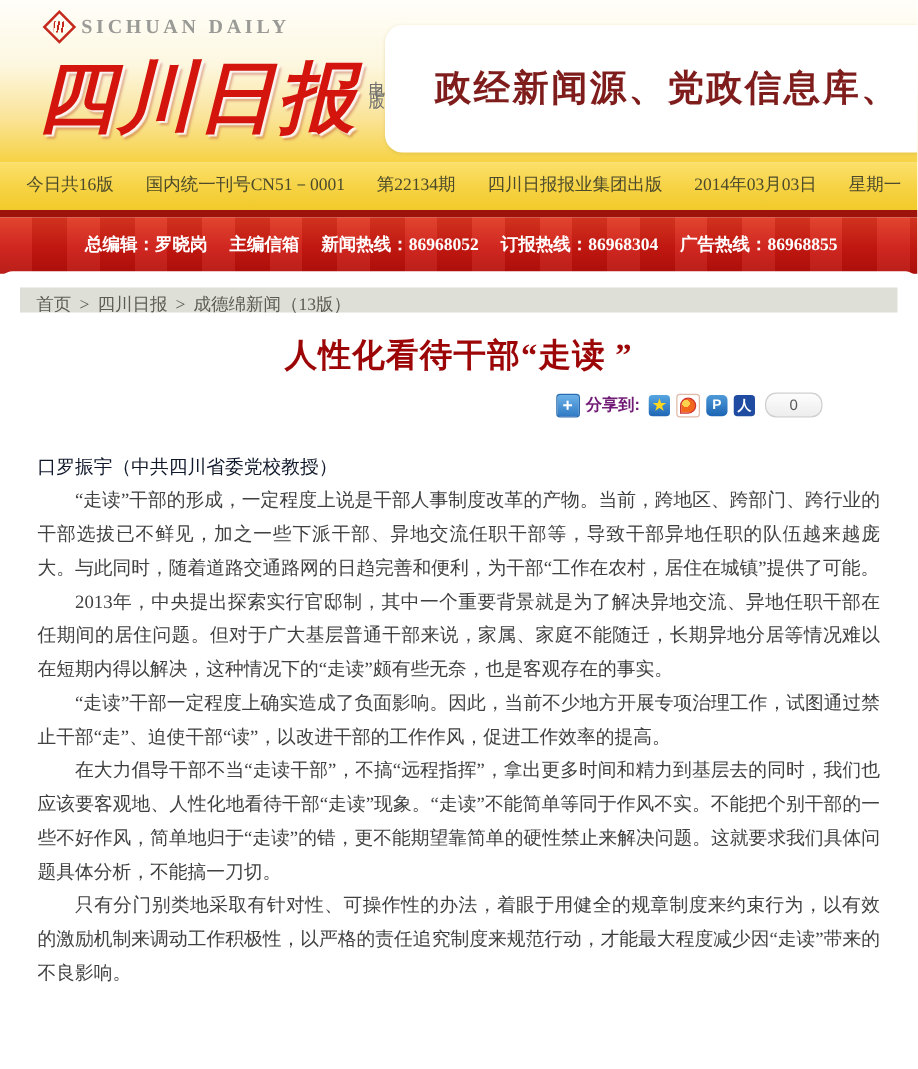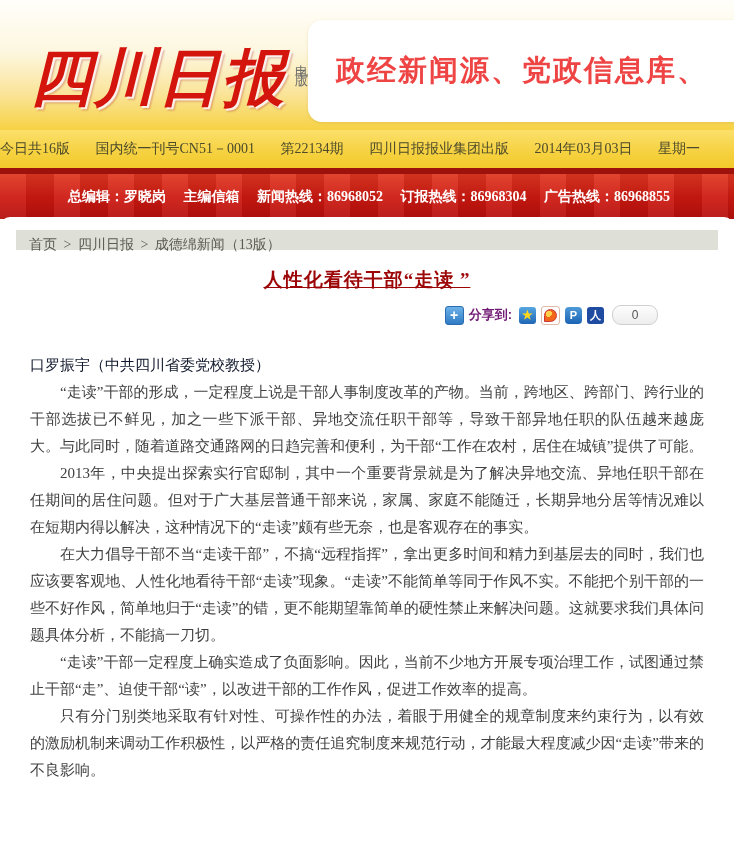--- a/index.html
+++ b/index.html
@@ -37,27 +37,27 @@
   .edition{
     position:absolute;left:258px;top:42px;writing-mode:vertical-rl;
     font-size:13px;color:#6f6f6f;letter-spacing:5px;height:74px;
   }
   .slogan-card{
     position:absolute;right:-26px;top:20px;width:452px;height:102px;
     background:#ffffff;border-radius:14px;display:flex;align-items:center;
     box-shadow:0 1px 3px rgba(180,150,40,.25);
   }
   .slogan{
-    padding-left:28px;font-size:29px;font-weight:bold;color:#ef4444;
+    padding-left:40px;font-size:29px;font-weight:bold;color:#7f1d1d;
     letter-spacing:2px;white-space:nowrap;
     text-shadow:1px 1px 0 #fff;
   }
   
   .info-band{
-    height:38px;line-height:38px;padding-left:0;
+    height:38px;line-height:38px;padding-left:21px;
     background:linear-gradient(180deg,#fbe06a 0%,#f6d243 55%,#f2ca2a 100%);
     font-family:"Liberation Serif",serif;font-size:14px;color:#4c4a2a;
     white-space:nowrap;
   }
   .info-band span{margin-right:22px;}
   .red-line{height:6px;background:#9e120c;}
   
   .editor-bar{
     height:45px;line-height:45px;text-align:center;padding-right:10px;
     background:
@@ -71,21 +71,21 @@
   .page-body{background:#fff;border-radius:10px 10px 0 0;margin-top:-2px;position:relative;padding-top:13px;}
   .breadcrumb{
     margin:0 16px;height:20px;line-height:30px;background:#dedfd6;
     padding-left:13px;font-family:"Liberation Serif",serif;font-size:14px;color:#5b5b52;
   }
   .breadcrumb a{color:#5b5b52;text-decoration:none;cursor:pointer;}
   .breadcrumb .sep{margin:0 3px;}
   .article{padding:0 30px;}
   .title{
     margin-top:17px;text-align:center;font-family:"Liberation Serif",serif;
-    font-size:19px;font-weight:bold;color:#9c0607;letter-spacing:1px;text-decoration:underline;
+    font-size:26px;font-weight:bold;color:#9c0607;letter-spacing:1px;
   }
   .share-row{
     display:flex;align-items:center;justify-content:flex-end;
     margin:12px 46px 0 0;gap:5px;height:20px;
   }
   .share-label{font-size:13px;color:#701a75;margin-right:2px;font-weight:bold;}
   .sicon{
     width:17px;height:17px;border-radius:3px;display:inline-flex;
     align-items:center;justify-content:center;font-size:11px;font-weight:bold;
     color:#fff;cursor:pointer;flex:none;
@@ -112,20 +112,26 @@
   .article p{
     margin:0;text-indent:2em;font-family:"Liberation Serif",serif;
     font-size:15px;color:#404040;line-height:27px;text-align:justify;
   }
 </style>
 </head>
 <body>
 
 <div class="header">
   <div class="logo-block">
+    <div class="logo-top">
+      <span class="diamond">
+          <i></i>
+        </span>
+      <span class="brand-en">SICHUAN DAILY</span>
+    </div>
     <div class="brand-cn">四川日报</div>
     <div class="edition">电子版</div>
   </div>
   <div class="slogan-card">
     <span class="slogan">政经新闻源、党政信息库、</span>
   </div>
 </div>
 
 <div class="info-band">
   <span>今日共16版</span>
@@ -167,17 +173,17 @@
         </span>
       <span class="sicon ic-pengyou">P</span>
       <span class="sicon ic-renren">人</span>
       <span class="count-bubble">0</span>
     </div>
 
     <div class="byline">口罗振宇（中共四川省委党校教授）</div>
 
     <p>“走读”干部的形成，一定程度上说是干部人事制度改革的产物。当前，跨地区、跨部门、跨行业的干部选拔已不鲜见，加之一些下派干部、异地交流任职干部等，导致干部异地任职的队伍越来越庞大。与此同时，随着道路交通路网的日趋完善和便利，为干部“工作在农村，居住在城镇”提供了可能。</p>
     <p>2013年，中央提出探索实行官邸制，其中一个重要背景就是为了解决异地交流、异地任职干部在任期间的居住问题。但对于广大基层普通干部来说，家属、家庭不能随迁，长期异地分居等情况难以在短期内得以解决，这种情况下的“走读”颇有些无奈，也是客观存在的事实。</p>
+    <p>“走读”干部一定程度上确实造成了负面影响。因此，当前不少地方开展专项治理工作，试图通过禁止干部“走”、迫使干部“读”，以改进干部的工作作风，促进工作效率的提高。</p>
     <p>在大力倡导干部不当“走读干部”，不搞“远程指挥”，拿出更多时间和精力到基层去的同时，我们也应该要客观地、人性化地看待干部“走读”现象。“走读”不能简单等同于作风不实。不能把个别干部的一些不好作风，简单地归于“走读”的错，更不能期望靠简单的硬性禁止来解决问题。这就要求我们具体问题具体分析，不能搞一刀切。</p>
-    <p>“走读”干部一定程度上确实造成了负面影响。因此，当前不少地方开展专项治理工作，试图通过禁止干部“走”、迫使干部“读”，以改进干部的工作作风，促进工作效率的提高。</p>
     <p>只有分门别类地采取有针对性、可操作性的办法，着眼于用健全的规章制度来约束行为，以有效的激励机制来调动工作积极性，以严格的责任追究制度来规范行动，才能最大程度减少因“走读”带来的不良影响。</p>
   </div>
 </div>
 
 </body></html>

